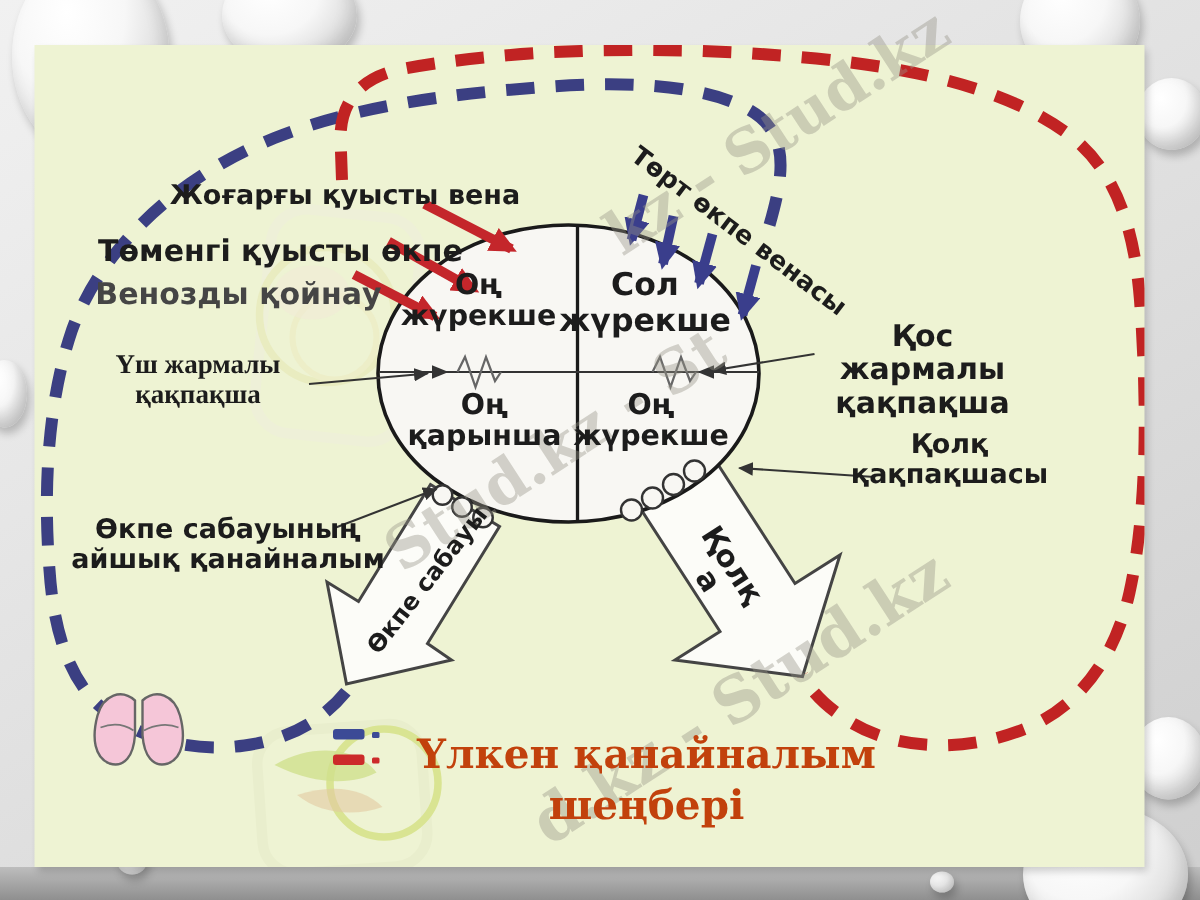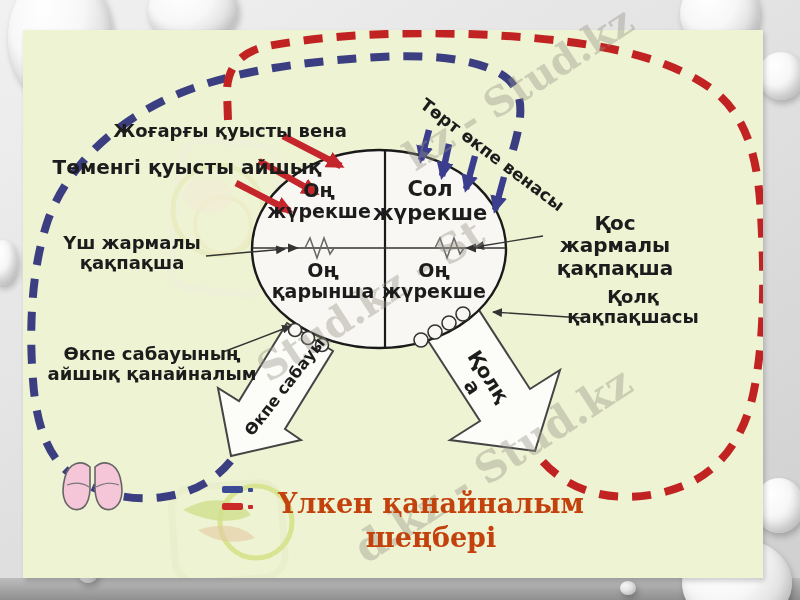--- a/index.html
+++ b/index.html
@@ -128,22 +128,23 @@
         <line x1="452" y1="126" x2="443" y2="159" stroke="#3a3e8c" stroke-width="6.5" marker-end="url(#ah-blue)"></line>
         <line x1="481" y1="147" x2="472" y2="180" stroke="#3a3e8c" stroke-width="6.5" marker-end="url(#ah-blue)"></line>
       </g>
     </svg>
 
     <div class="wm" style="left:495px;top:58px;font-size:40px;transform:translate(-50%,-50%) rotate(-33deg);">kz - Stud.kz</div>
     <div class="wm" style="left:347px;top:270px;font-size:40px;transform:translate(-50%,-50%) rotate(-33deg);">Stud.kz - St</div>
     <div class="wm" style="left:470px;top:435px;font-size:42px;transform:translate(-50%,-50%) rotate(-33deg);">d.kz - Stud.kz</div>
 
     <div class="lbl" style="left:207px;top:101px;font-size:18px;">Жоғарғы қуысты вена</div>
-    <div class="lbl" style="left:164px;top:137px;font-size:20px;">Төменгі қуысты айшық</div>
-    <div class="lbl" style="left:109px;top:223px;font-size:18px;">Үш жармалы
+    <div class="lbl" style="left:164px;top:137px;font-size:20px;">Төменгі қуысты өкпе</div>
+    <div class="lbl" style="left:136px;top:166px;font-size:20px;color:#454545;">Венозды қойнау</div>
+    <div class="lbl" style="left:109px;top:223px;font-size:18px;font-family:Liberation Serif, serif;">Үш жармалы
 қақпақша</div>
     <div class="lbl" style="left:129px;top:334px;font-size:18px;">Өкпе сабауының
 айшық қанайналым</div>
     <div class="lbl" style="left:469px;top:125px;font-size:17px;transform:translate(-50%,-50%) rotate(37deg);white-space:nowrap;">Төрт өкпе венасы</div>
     <div class="lbl" style="left:592px;top:216px;font-size:20px;">Қос жармалы
 қақпақша</div>
     <div class="lbl" style="left:610px;top:277px;font-size:18px;">Қолқ
 қақпақшасы</div>
 
     <div class="lbl" style="left:296px;top:171px;font-size:19px;">Оң

